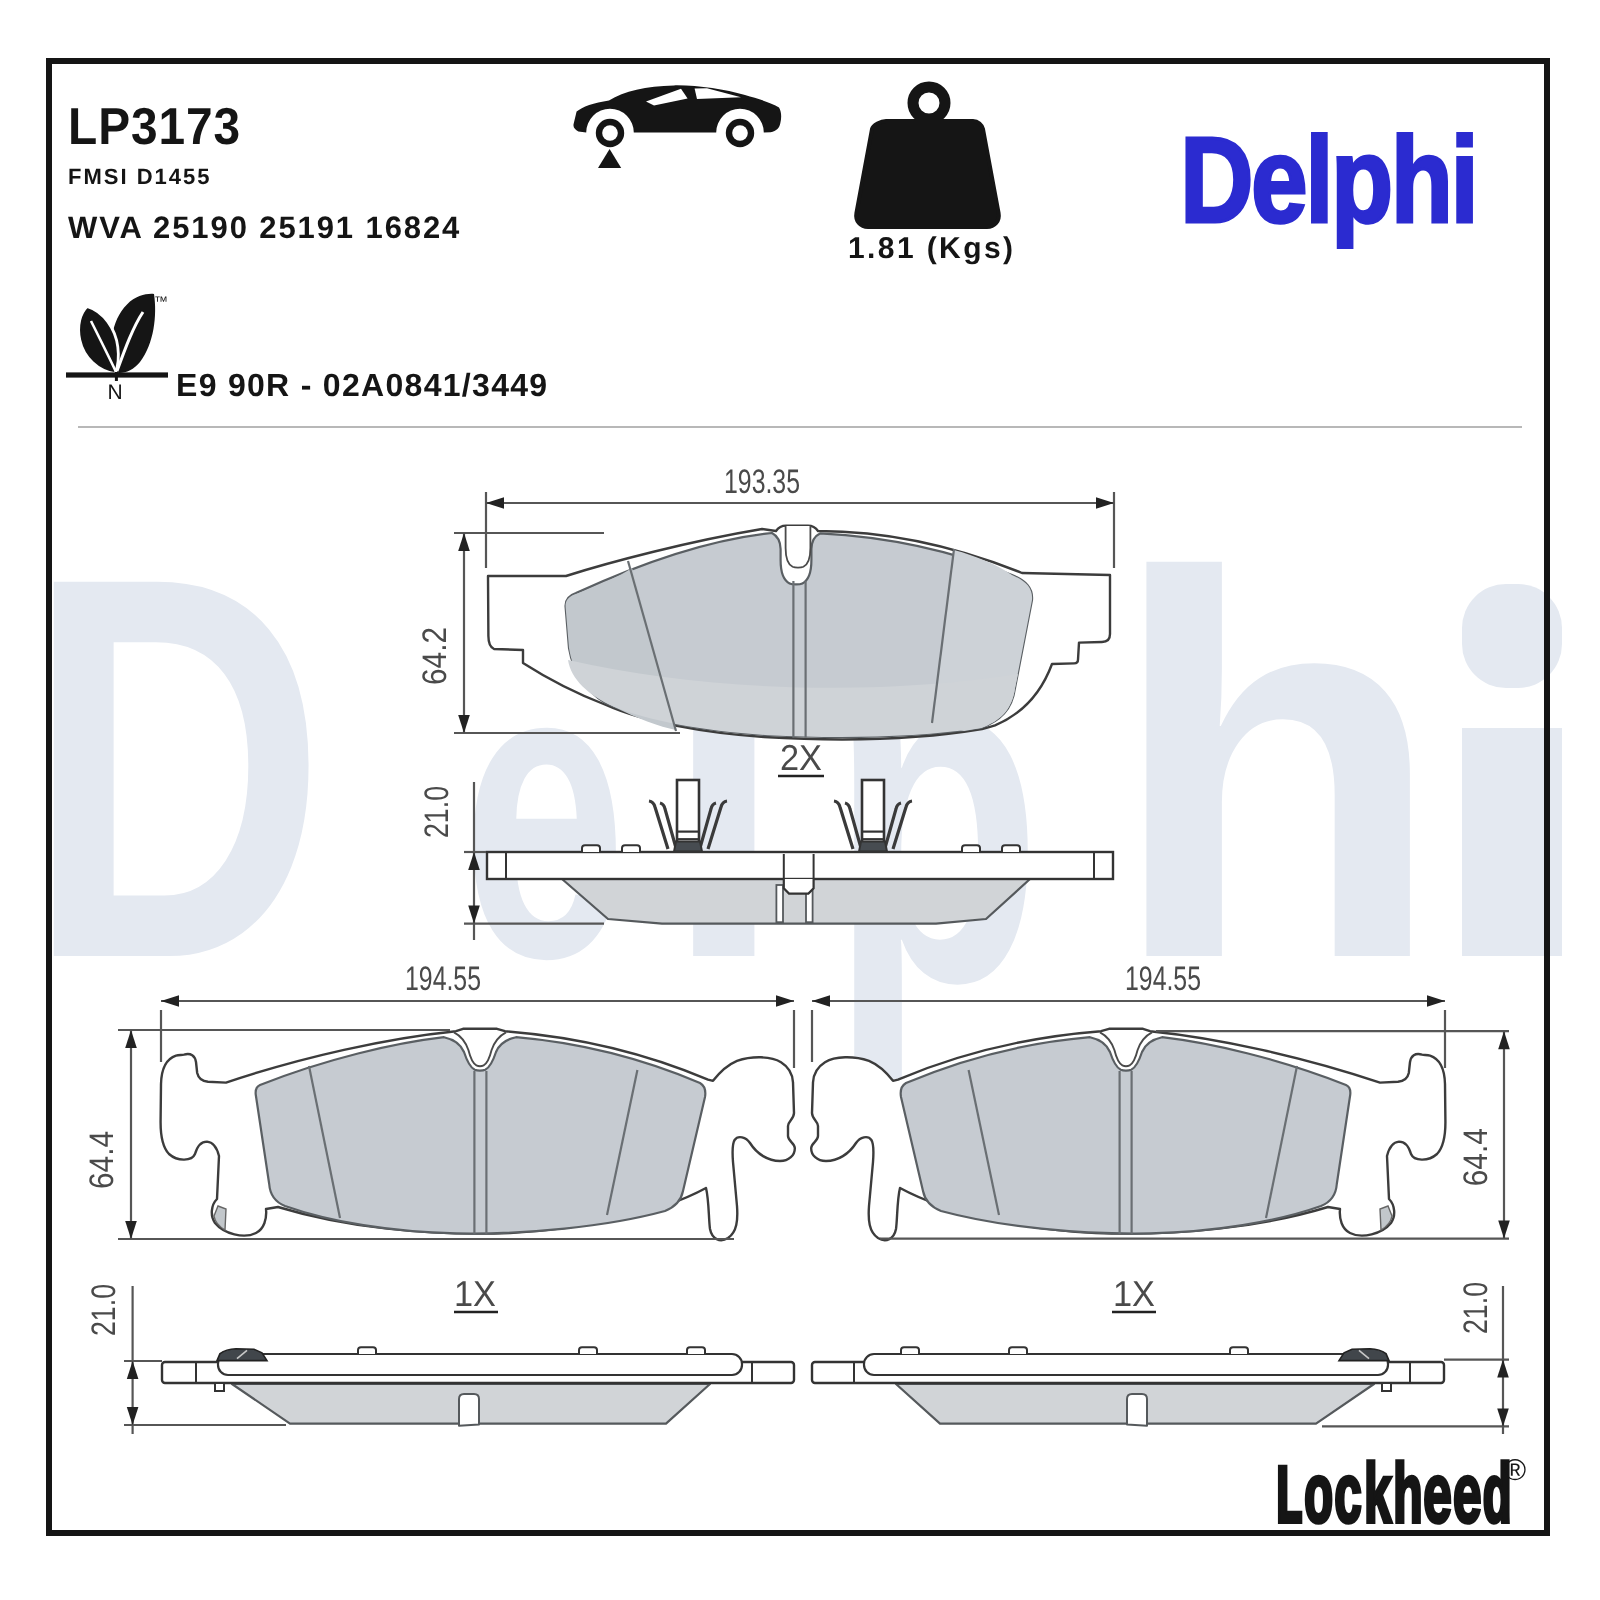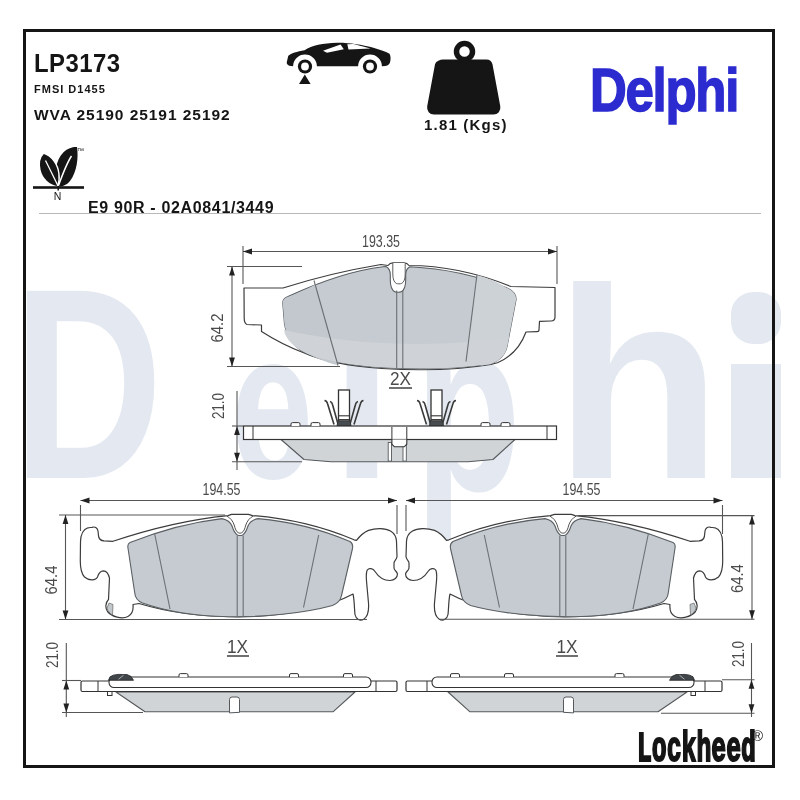--- a/index.html
+++ b/index.html
@@ -16,23 +16,23 @@
 <rect x="731" y="292" width="50" height="52" rx="22" fill="#e4e9f1"></rect>
 <rect x="731" y="364" width="50" height="114" fill="#e4e9f1"></rect>
   </svg>
 
 <div class="abs" style="left:22.5px;top:29px;width:746.5px;height:733px;border:3px solid #151515;"></div>
 
 <div class="abs b" style="left:34px;top:48px;font-size:26px;letter-spacing:0.5px;transform:scale(0.92,1);transform-origin:0 0">LP3173</div>
 
 <div class="abs b" style="left:34px;top:83px;font-size:11px;letter-spacing:1px;">FMSI D1455</div>
 
-<div class="abs b" style="left:34px;top:106px;font-size:15.5px;letter-spacing:0.95px;">WVA 25190 25191 25192</div>
-
-<div class="abs b" style="left:88px;top:199px;font-size:16px;letter-spacing:0.65px">E9 90R - 02A0841/3449</div>
+<div class="abs b" style="left:34px;top:106px;font-size:15.5px;letter-spacing:0.95px;">WVA 25190 25191 16824</div>
+
+<div class="abs b" style="left:88px;top:185px;font-size:16px;letter-spacing:0.65px">E9 90R - 02A0841/3449</div>
 
 <div class="abs b" style="left:424px;top:116px;font-size:15px;letter-spacing:1.2px;">1.81 (Kgs)</div>
 
 <div class="abs" style="left:590px;top:55px;font-size:61px;font-weight:bold;color:#2b2bd0;-webkit-text-stroke:1.6px #2b2bd0;transform:scale(0.835,1);transform-origin:0 0;letter-spacing:-1.5px">Delphi</div>
 
 <div class="abs" style="left:39px;top:212.5px;width:722px;height:1.5px;background:#b8b8b8;"></div>
 
 <svg style="position:absolute;left:0;top:0;width:800px;height:800px" viewBox="0 0 800 800">
 <path d="M286.8,62 L288.3,55.8 C291,53.3 297,51.4 304.5,50.2 C312,45.4 323,43.1 337,42.7 C349,42.5 362,44.7 372.5,47.5 C379,49.3 385.5,51.4 389.5,53.7 C390.8,55.9 390.8,58.9 390.2,61.4 C389.8,63.9 388.3,65.6 385.3,66.1 L381.9,66.3 A10.8,10.8 0 0 0 358.1,66.3 L316.9,66.3 A10.8,10.8 0 0 0 293.1,66.3 L289.2,65.8 C287.6,64.9 286.4,63.7 286.8,62 Z" fill="#151515"></path>
 <path d="M323,50.8 L340.5,44.4 L343.8,49.3 L327,52.7 Z" fill="#fff"></path>

